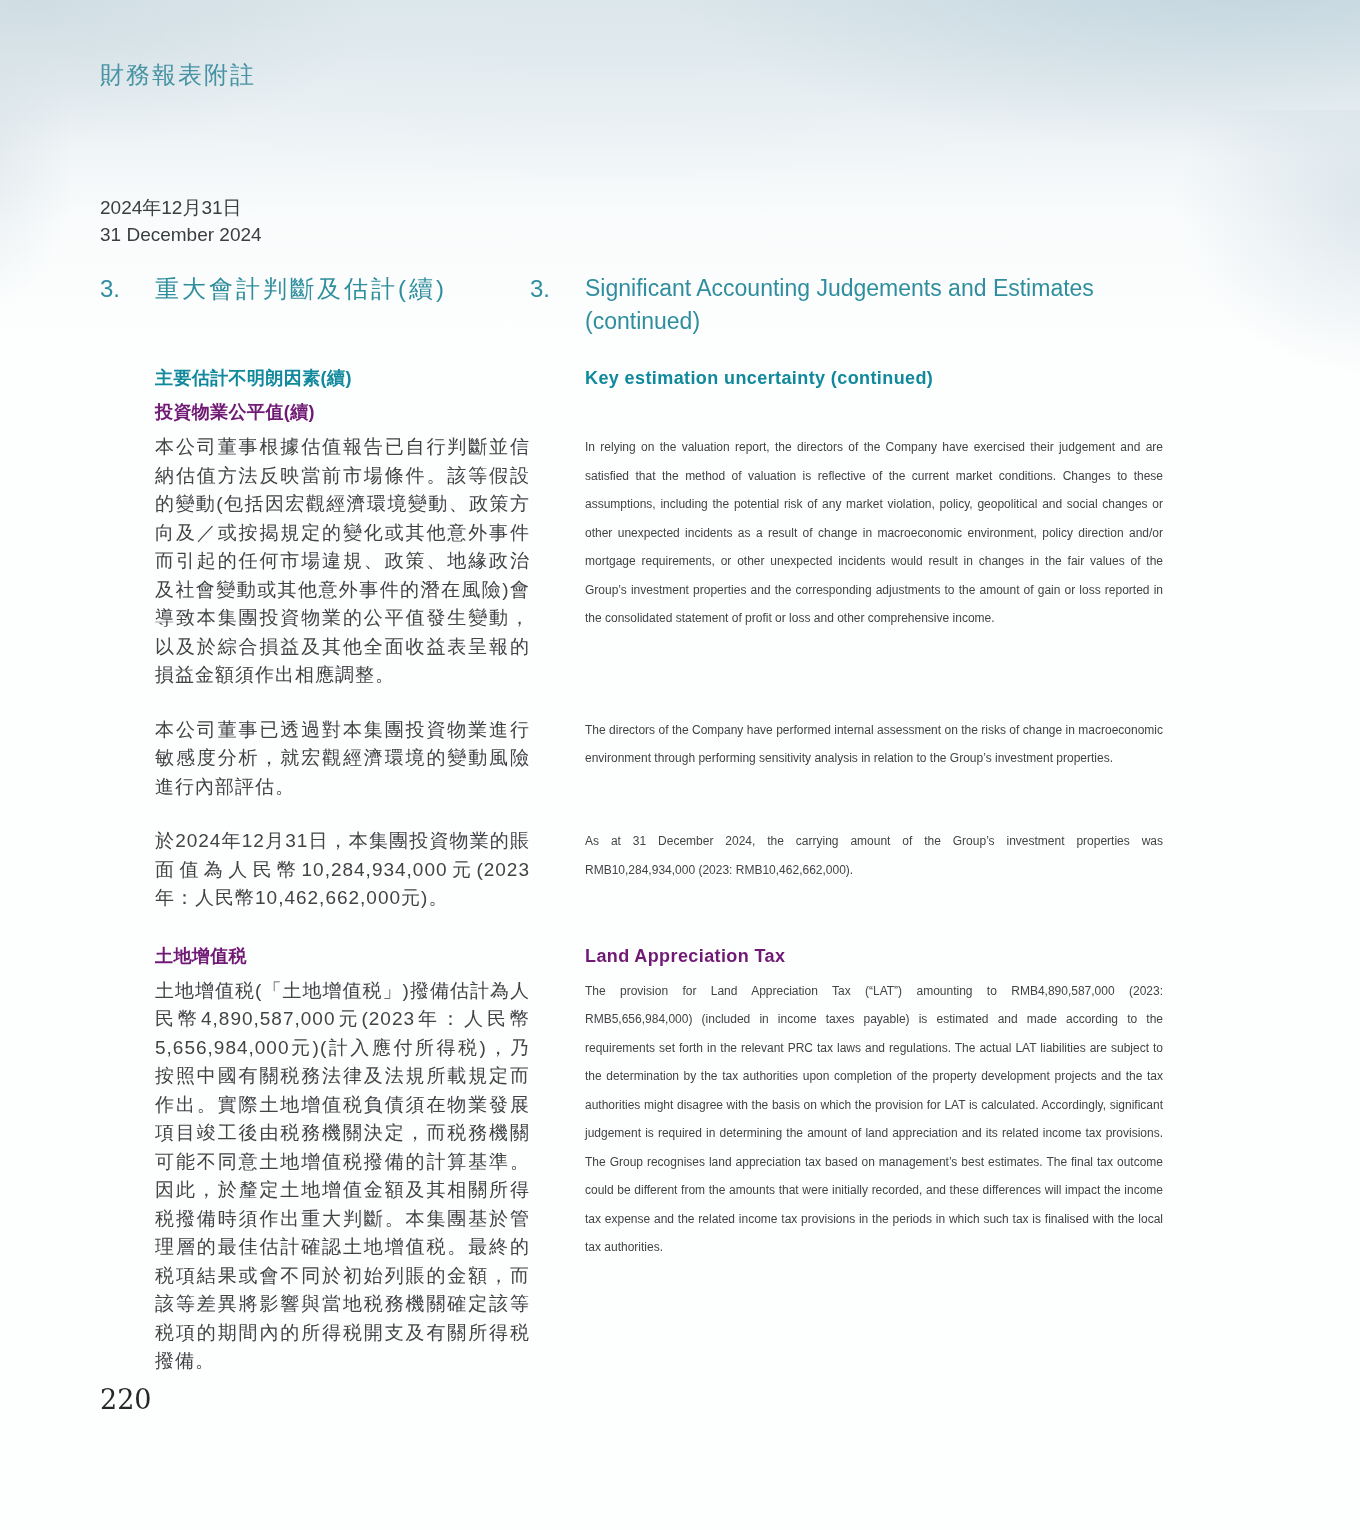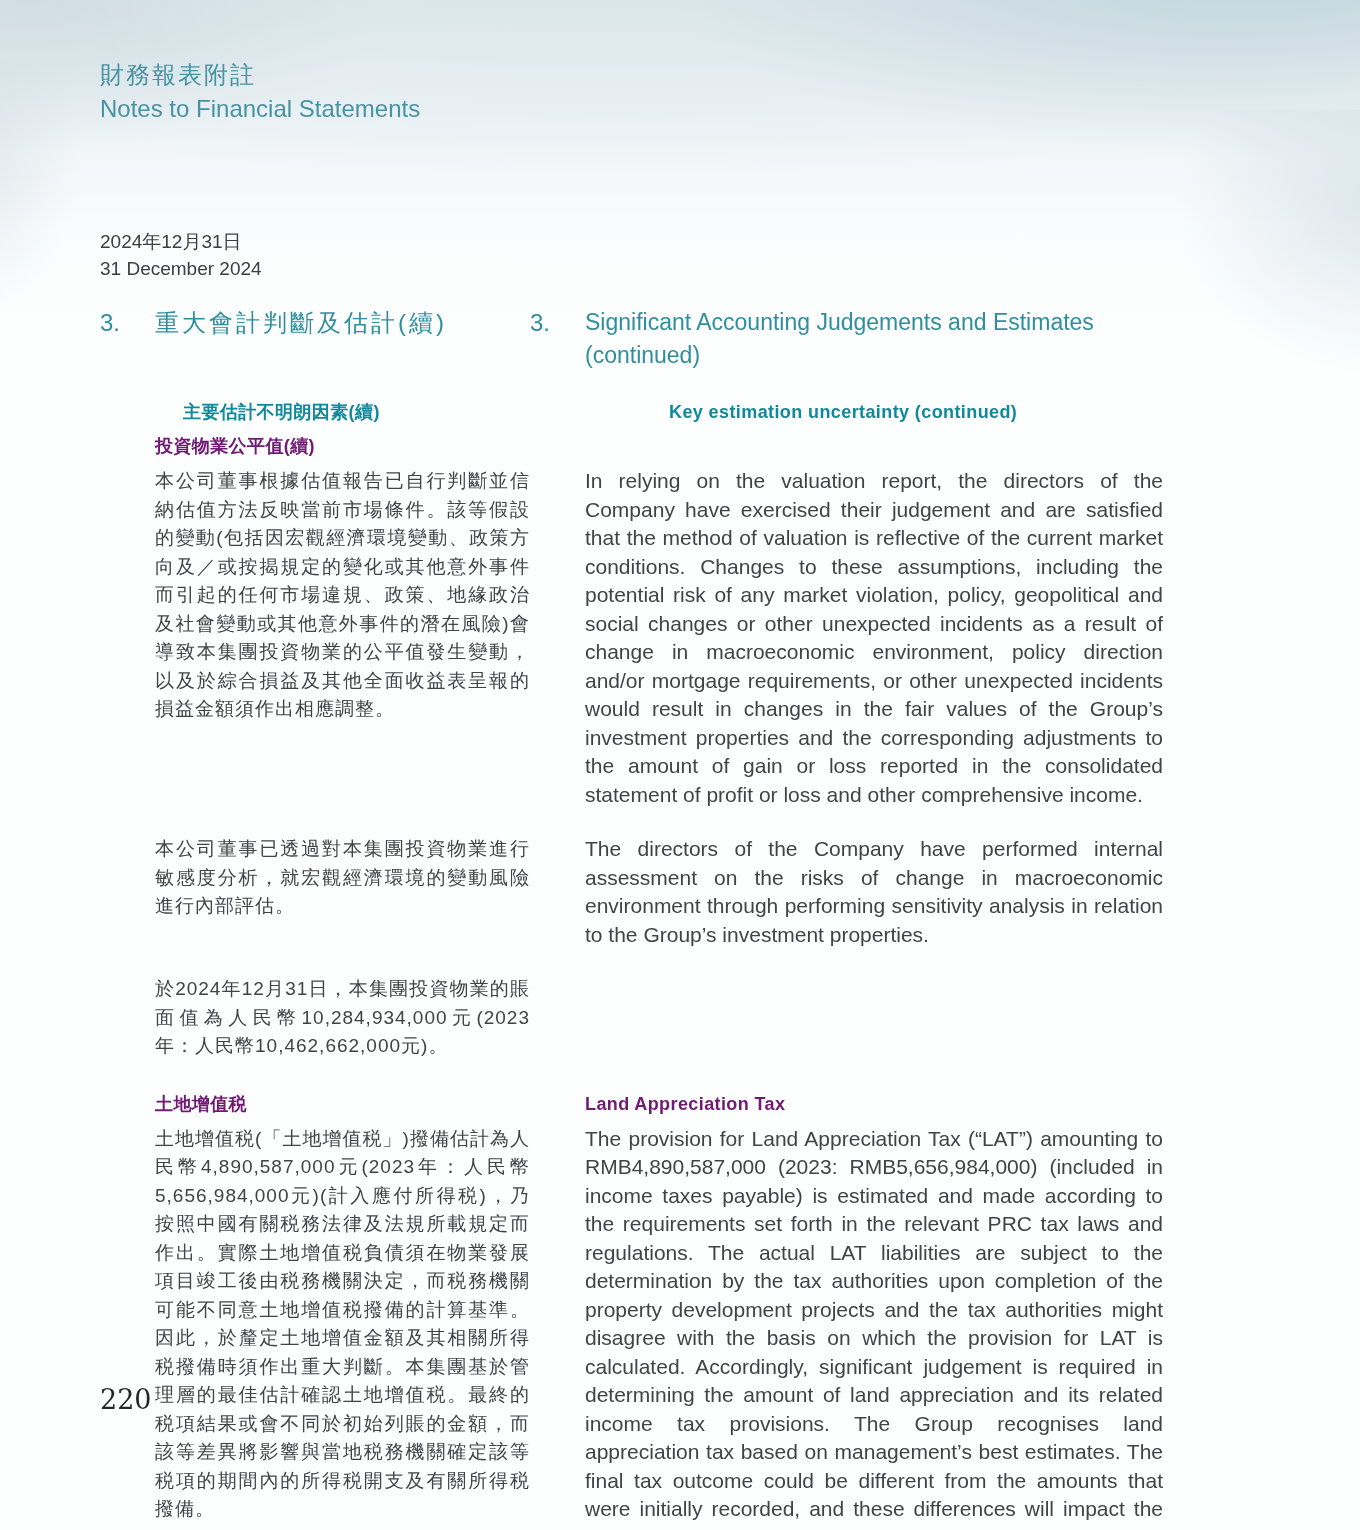--- a/index.html
+++ b/index.html
@@ -50,30 +50,30 @@
     align-items:start;
   }
   .main { margin-top:24px; }
 
   .sec-num  { font-size:24px; line-height:33px; color:#2f8e9e; }
   .sec-title-zh { font-size:24px; line-height:33px; color:#2f8e9e; letter-spacing:3px; }
   .sec-title-en { font-size:23px; line-height:33px; color:#2f8e9e; }
   .row-heading { margin-bottom:28px; }
 
   .subhead-teal { font-size:18px; line-height:25px; font-weight:bold; color:#10899d; letter-spacing:0.4px; }
-  .row-subhead-teal { margin-bottom:9px;gap:28px; }
+  .row-subhead-teal { margin-bottom:9px; }
   .subhead-bold { font-size:18px; line-height:25px; font-weight:bold; color:#701a75; letter-spacing:0.4px; }
   .row-subhead-bold { margin-bottom:8px; }
 
   .body-zh {
     font-size:19px; line-height:28.5px; letter-spacing:1px;
     text-align:justify; color:#414345;
   }
   .body-en {
-    font-size:21px; line-height:28.5px;
+    font-size:12px; line-height:28.5px;
     text-align:justify; color:#414345;
   }
   .row-para  { margin-bottom:26px; }
   .row-para3 { margin-bottom:31px; }
 
   
   .footer { position:absolute; left:100px; top:1384px; width:1160px; display:flex; align-items:baseline; }
   .page-num { font-family:"DejaVu Serif","Liberation Serif",serif; font-size:27px; color:#272727; }
   .company { margin-left:76px; font-size:16.5px; color:#47494b; }
   .company .zh { margin-left:18px; letter-spacing:1px; }
@@ -83,21 +83,20 @@
 
 <div class="page">
   <div class="wash"></div>
   <div class="wash-right"></div>
   <div class="wash-left"></div>
 
   <div class="content">
 
     <div>
       <div class="doc-title-zh">財務報表附註</div>
-      <div class="doc-title-en">Notes to Financial Statements</div>
     </div>
 
     <div class="date-block">
       <div class="date-zh">2024年12月31日</div>
       <div class="date-en">31 December 2024</div>
     </div>
 
     <div class="main">
 
       <div class="row row-heading">
@@ -131,20 +130,21 @@
         <div></div>
         <div class="body-zh">本公司董事已透過對本集團投資物業進行敏感度分析，就宏觀經濟環境的變動風險進行內部評估。</div>
         <div></div>
         <div class="body-en">The directors of the Company have performed internal assessment on the risks of change in macroeconomic environment through performing sensitivity analysis in relation to the Group’s investment properties.</div>
       </div>
 
       <div class="row row-para3">
         <div></div>
         <div class="body-zh">於2024年12月31日，本集團投資物業的賬面值為人民幣10,284,934,000元(2023年：人民幣10,462,662,000元)。</div>
         <div></div>
+        <div class="body-en">As at 31 December 2024, the carrying amount of the Group’s investment properties was RMB10,284,934,000 (2023: RMB10,462,662,000).</div>
       </div>
 
       <div class="row row-subhead-bold">
         <div></div>
         <div class="subhead-bold">土地增值税</div>
         <div></div>
         <div class="subhead-bold">Land Appreciation Tax</div>
       </div>
 
       <div class="row">

